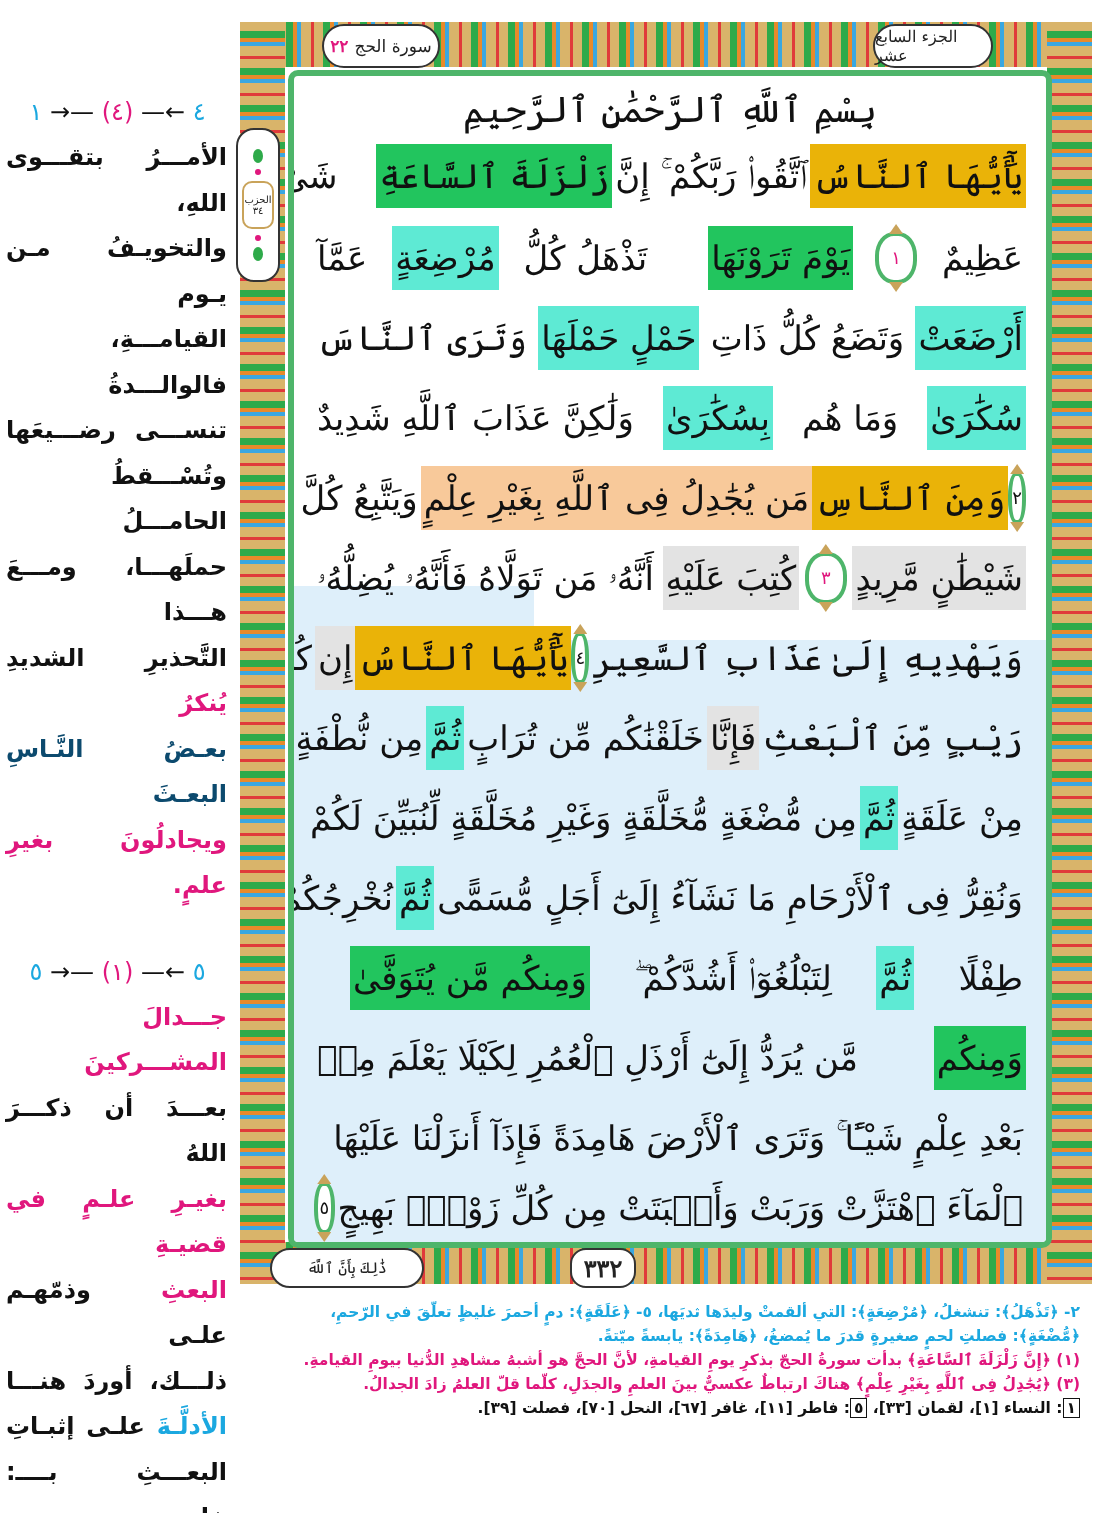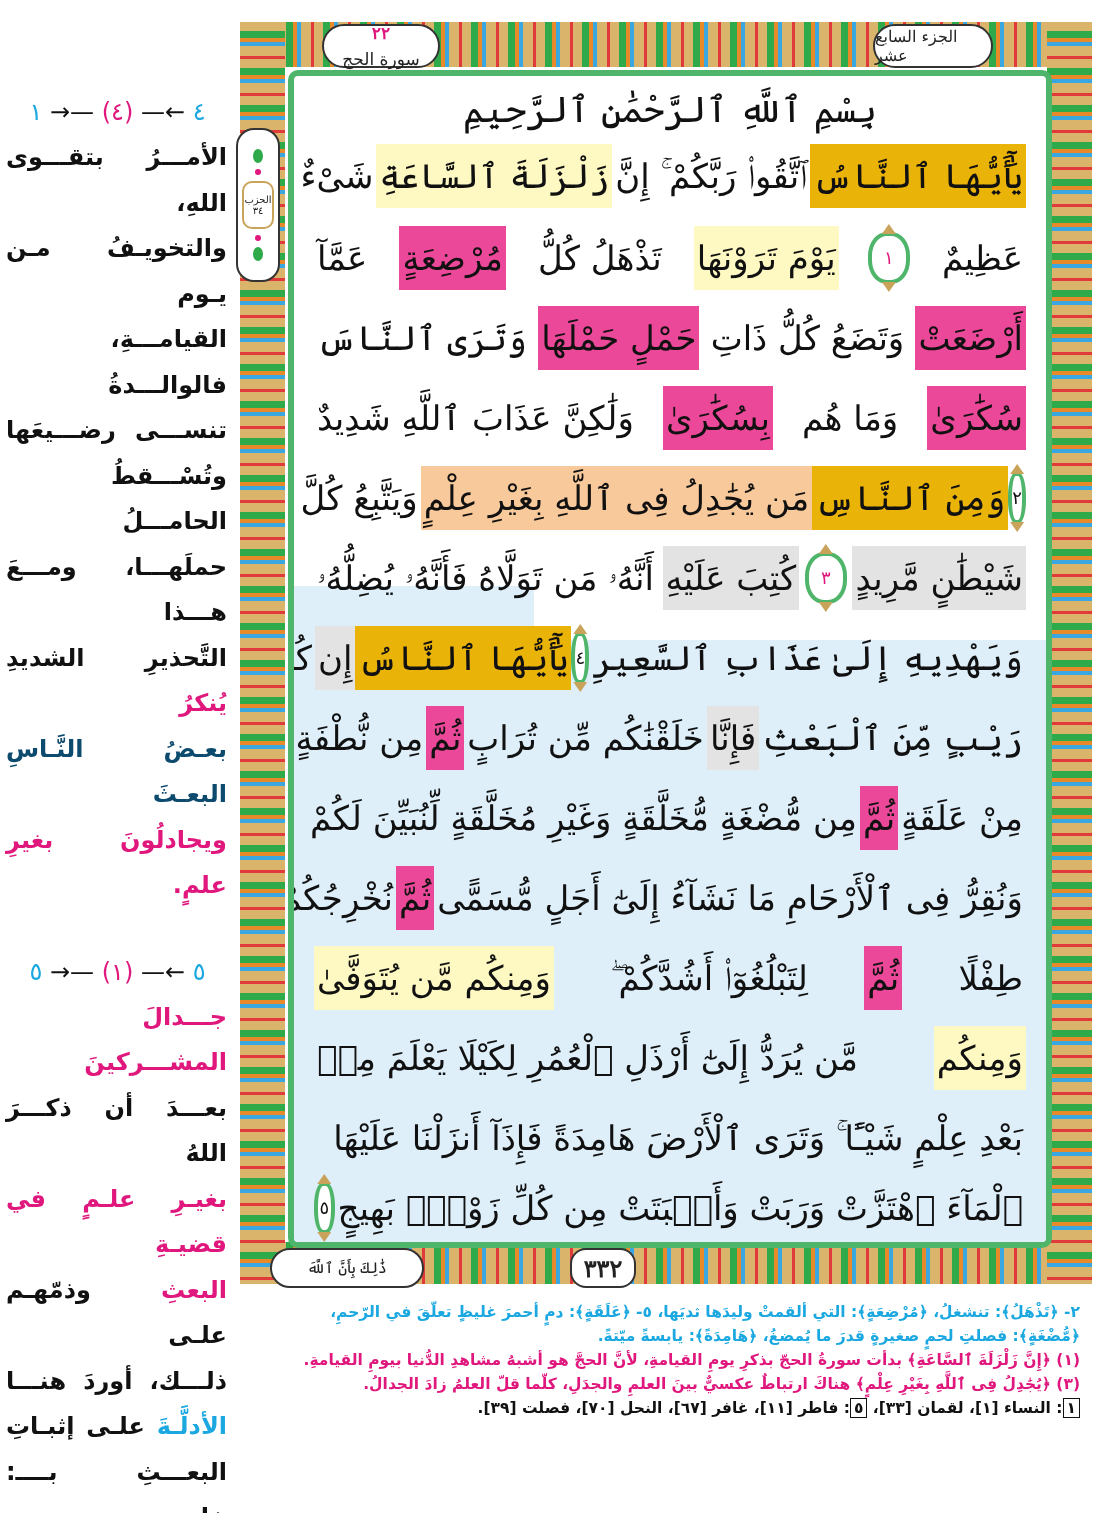--- a/index.html
+++ b/index.html
@@ -16,40 +16,40 @@
   .side .para .line{display:block;text-align-last:justify;}
   .side .block2{margin-top:46px;}
   
   .frame{position:absolute;left:240px;top:22px;width:852px;height:1262px;}
   .orn{position:absolute;background:
       repeating-linear-gradient(90deg,#d9b46a 0 9px,#2eaa4a 9px 16px,#e88a2a 16px 20px,#3aa7e0 20px 24px,#d9b46a 24px 34px,#e03a3a 34px 37px);}
   .orn.top{left:0;top:0;width:852px;height:45px;border-radius:6px;}
   .orn.bottom{left:0;top:1220px;width:852px;height:42px;border-radius:6px;}
   .orn.left{left:0;top:0;width:45px;height:1262px;background:repeating-linear-gradient(180deg,#d9b46a 0 9px,#2eaa4a 9px 16px,#e88a2a 16px 20px,#3aa7e0 20px 24px,#d9b46a 24px 34px,#e03a3a 34px 37px);}
   .orn.right{left:807px;top:0;width:45px;height:1262px;background:repeating-linear-gradient(180deg,#d9b46a 0 9px,#2eaa4a 9px 16px,#e88a2a 16px 20px,#3aa7e0 20px 24px,#d9b46a 24px 34px,#e03a3a 34px 37px);}
-  .capsule{position:absolute;background:#fff;border:2px solid #333;border-radius:22px;display:flex;align-items:center;justify-content:center;font-family:"DejaVu Serif",serif;color:#222;flex-direction:column;}
+  .capsule{position:absolute;background:#fff;border:2px solid #333;border-radius:22px;display:flex;align-items:center;justify-content:center;font-family:"DejaVu Serif",serif;color:#222;}
   .cap-juz{left:633px;top:2px;width:116px;height:40px;font-size:16px;}
   .cap-surah{left:82px;top:2px;width:114px;height:40px;font-size:17px;gap:6px;}
   .cap-surah .num{color:#e0177d;font-weight:bold;}
   .cap-page{left:330px;top:1226px;width:62px;height:36px;font-size:24px;font-weight:bold;border-radius:16px;}
   .cap-catch{left:30px;top:1226px;width:150px;height:36px;font-size:15px;}
   .cap-hizb{position:absolute;left:-4px;top:106px;width:40px;height:150px;background:#fff;border:2px solid #333;border-radius:18px;display:flex;flex-direction:column;align-items:center;justify-content:center;font-family:"DejaVu Serif",serif;font-size:10px;color:#222;}
   .cap-hizb .medal{width:28px;height:44px;border:2px solid #c9a35a;border-radius:10px;display:flex;flex-direction:column;align-items:center;justify-content:center;background:#fff;}
   .cap-hizb .dot{width:6px;height:6px;border-radius:50%;background:#e0177d;margin:6px 0;}
   .cap-hizb .leaf{width:10px;height:14px;background:#2eaa4a;border-radius:50% 50% 50% 50%;}
   
   .panel{position:absolute;left:48px;top:48px;width:752px;height:1166px;border:6px solid #4eb56a;border-radius:10px;background:#ffffff;overflow:hidden;}
   .panel .bluebg{position:absolute;left:0;top:564px;width:100%;height:610px;background:#deeffa;}
   .panel .bluebg2{position:absolute;left:0;top:510px;width:240px;height:60px;background:#deeffa;}
   .basmala{position:absolute;left:0;top:4px;width:100%;text-align:center;font-family:"DejaVu Serif",serif;font-size:36px;line-height:60px;color:#111;direction:rtl;}
   .qline{position:absolute;left:20px;width:712px;height:64px;direction:rtl;text-align:justify;text-align-last:justify;font-family:"DejaVu Serif",serif;font-size:34px;line-height:64px;color:#111;white-space:nowrap;display:flex;justify-content:space-between;align-items:center;}
   .w{padding:0 3px;}
   .hl-pink{background:#eab308;}
-  .hl-blue{background:#fef9c3;}
-  .hl-yellow{background:#ec4899;}
+  .hl-blue{background:#22c55e;margin-left:36px;}
+  .hl-yellow{background:#5eead4;}
   .hl-orange{background:#f8c99a;}
   .hl-gray{background:#e3e3e3;}
   .ayah{display:inline-flex;align-items:center;justify-content:center;width:34px;height:44px;border:4px solid #4eb56a;border-radius:45%;font-size:18px;color:#e0177d;background:#fff;position:relative;font-family:"DejaVu Sans",sans-serif;}
   .ayah.dark{color:#111;}
   .ayah:before,.ayah:after{content:"";position:absolute;left:50%;width:14px;height:10px;margin-left:-7px;background:#c9a35a;}
   .ayah:before{top:-12px;clip-path:polygon(50% 0,100% 100%,0 100%);}
   .ayah:after{bottom:-12px;clip-path:polygon(0 0,100% 0,50% 100%);}
   
   .notes{position:absolute;left:250px;top:1300px;width:830px;direction:rtl;font-family:"DejaVu Sans",sans-serif;font-weight:bold;font-size:15.5px;line-height:24px;}
   .notes .n-blue{color:#1ba8e0;}

